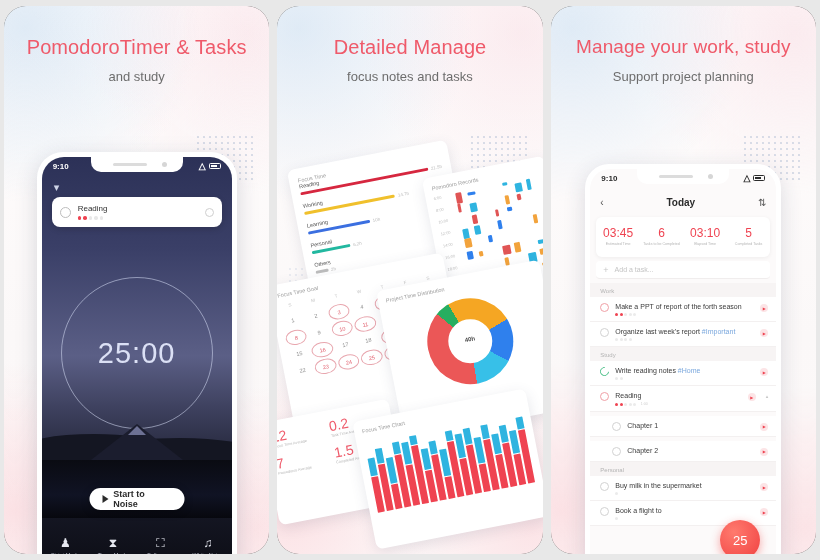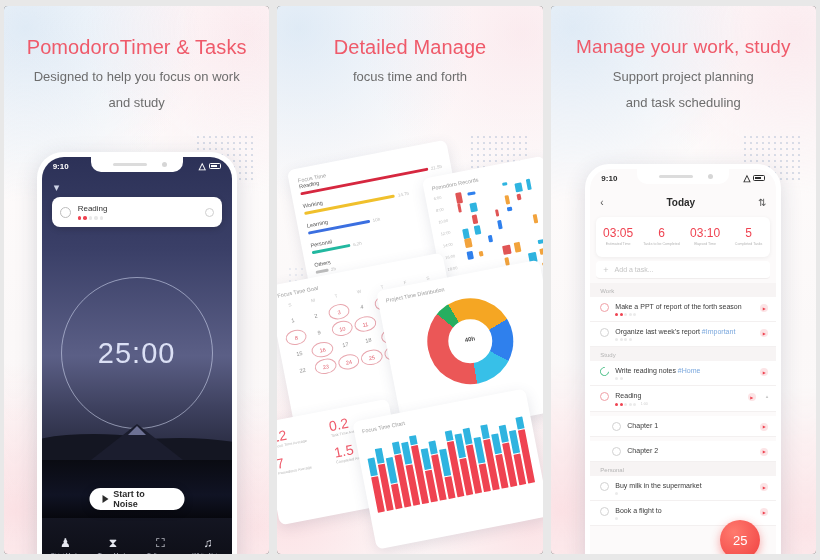--- a/index.html
+++ b/index.html
@@ -4,21 +4,21 @@
 <style>
   * { box-sizing: border-box; margin:0; padding:0; }
   body {
     width:820px; height:560px; overflow:hidden;
     background:#e8e8e8;
     font-family:"Liberation Sans", sans-serif;
   }
   .stage { position:relative; width:820px; height:560px; display:flex; gap:8px; padding:6px 4px; }
 
   .panel {
-    position:relative; flex:1; border-radius:4px; overflow:hidden;
+    position:relative; flex:1; border-radius:22px; overflow:hidden;
     background:#000000;
   }
   .panel .wash {
     position:absolute; inset:0;
     background:
       radial-gradient(circle at 8% 4%, rgba(198,220,240,.55), rgba(255,255,255,0) 30%),
       radial-gradient(circle at 92% 5%, rgba(246,214,222,.45), rgba(255,255,255,0) 28%),
       radial-gradient(circle at 4% 92%, rgba(250,206,212,.55), rgba(255,255,255,0) 26%),
       radial-gradient(circle at 96% 95%, rgba(250,206,212,.5), rgba(255,255,255,0) 24%),
       linear-gradient(180deg,#fffdfd 0%,#fbf8f8 60%,#fdf9f9 100%);
@@ -264,21 +264,20 @@
 <body>
 
 <div class="stage">
 
   <div class="panel panel1">
     <div class="wash"></div>
     <div class="dots"></div>
 
     <div class="head">
       <div class="title">PomodoroTimer &amp; Tasks</div>
-      <div class="sub">Designed to help you focus on work</div>
       <div class="sub">and study</div>
     </div>
 
     <div class="phone">
       <div class="screen">
         <div class="notch"></div>
         <div class="statusbar">
           <span>9:10</span>
           <span class="right">
             <span class="wifi">△</span>
@@ -343,21 +342,21 @@
     </div>
   </div>
 
   <div class="panel panel2">
     <div class="wash"></div>
     <div class="dots"></div>
     <div class="dots left"></div>
 
     <div class="head">
       <div class="title">Detailed Manage</div>
-      <div class="sub">focus time and forth</div>
+      <div class="sub">focus notes and tasks</div>
     </div>
 
     <div class="reportzone">
 
       <div class="card c-focus">
         <div class="ctitle">Focus Time</div>
         <div id="focusBars">
             <div class="barrow">
               <div class="nm">Reading</div>
               <div style="display: flex; align-items: center;">
@@ -621,21 +620,20 @@
     </div>
   </div>
 
   <div class="panel panel3">
     <div class="wash"></div>
     <div class="dots"></div>
 
     <div class="head">
       <div class="title">Manage your work, study</div>
       <div class="sub">Support project planning</div>
-      <div class="sub">and task scheduling</div>
     </div>
 
     <div class="phone3">
       <div class="screen3">
         <div class="notch"></div>
         <div class="sb3">
           <span>9:10</span>
           <span style="display:flex;align-items:center;gap:3px;">
             <span class="wifi">△</span>
             <span class="bat3"></span>
@@ -643,21 +641,21 @@
         </div>
 
         <div class="navbar3">
           <span class="ic">‹</span>
           <span class="ttl">Today</span>
           <span class="ic">⇅</span>
         </div>
 
         <div class="statsrow" id="stats3">
             <div class="s3">
-              <div class="v">03:05</div>
+              <div class="v">03:45</div>
               <div class="l">Estimated Time</div>
             </div>
             <div class="s3">
               <div class="v">6</div>
               <div class="l">Tasks to be Completed</div>
             </div>
             <div class="s3">
               <div class="v">03:10</div>
               <div class="l">Elapsed Time</div>
             </div>

